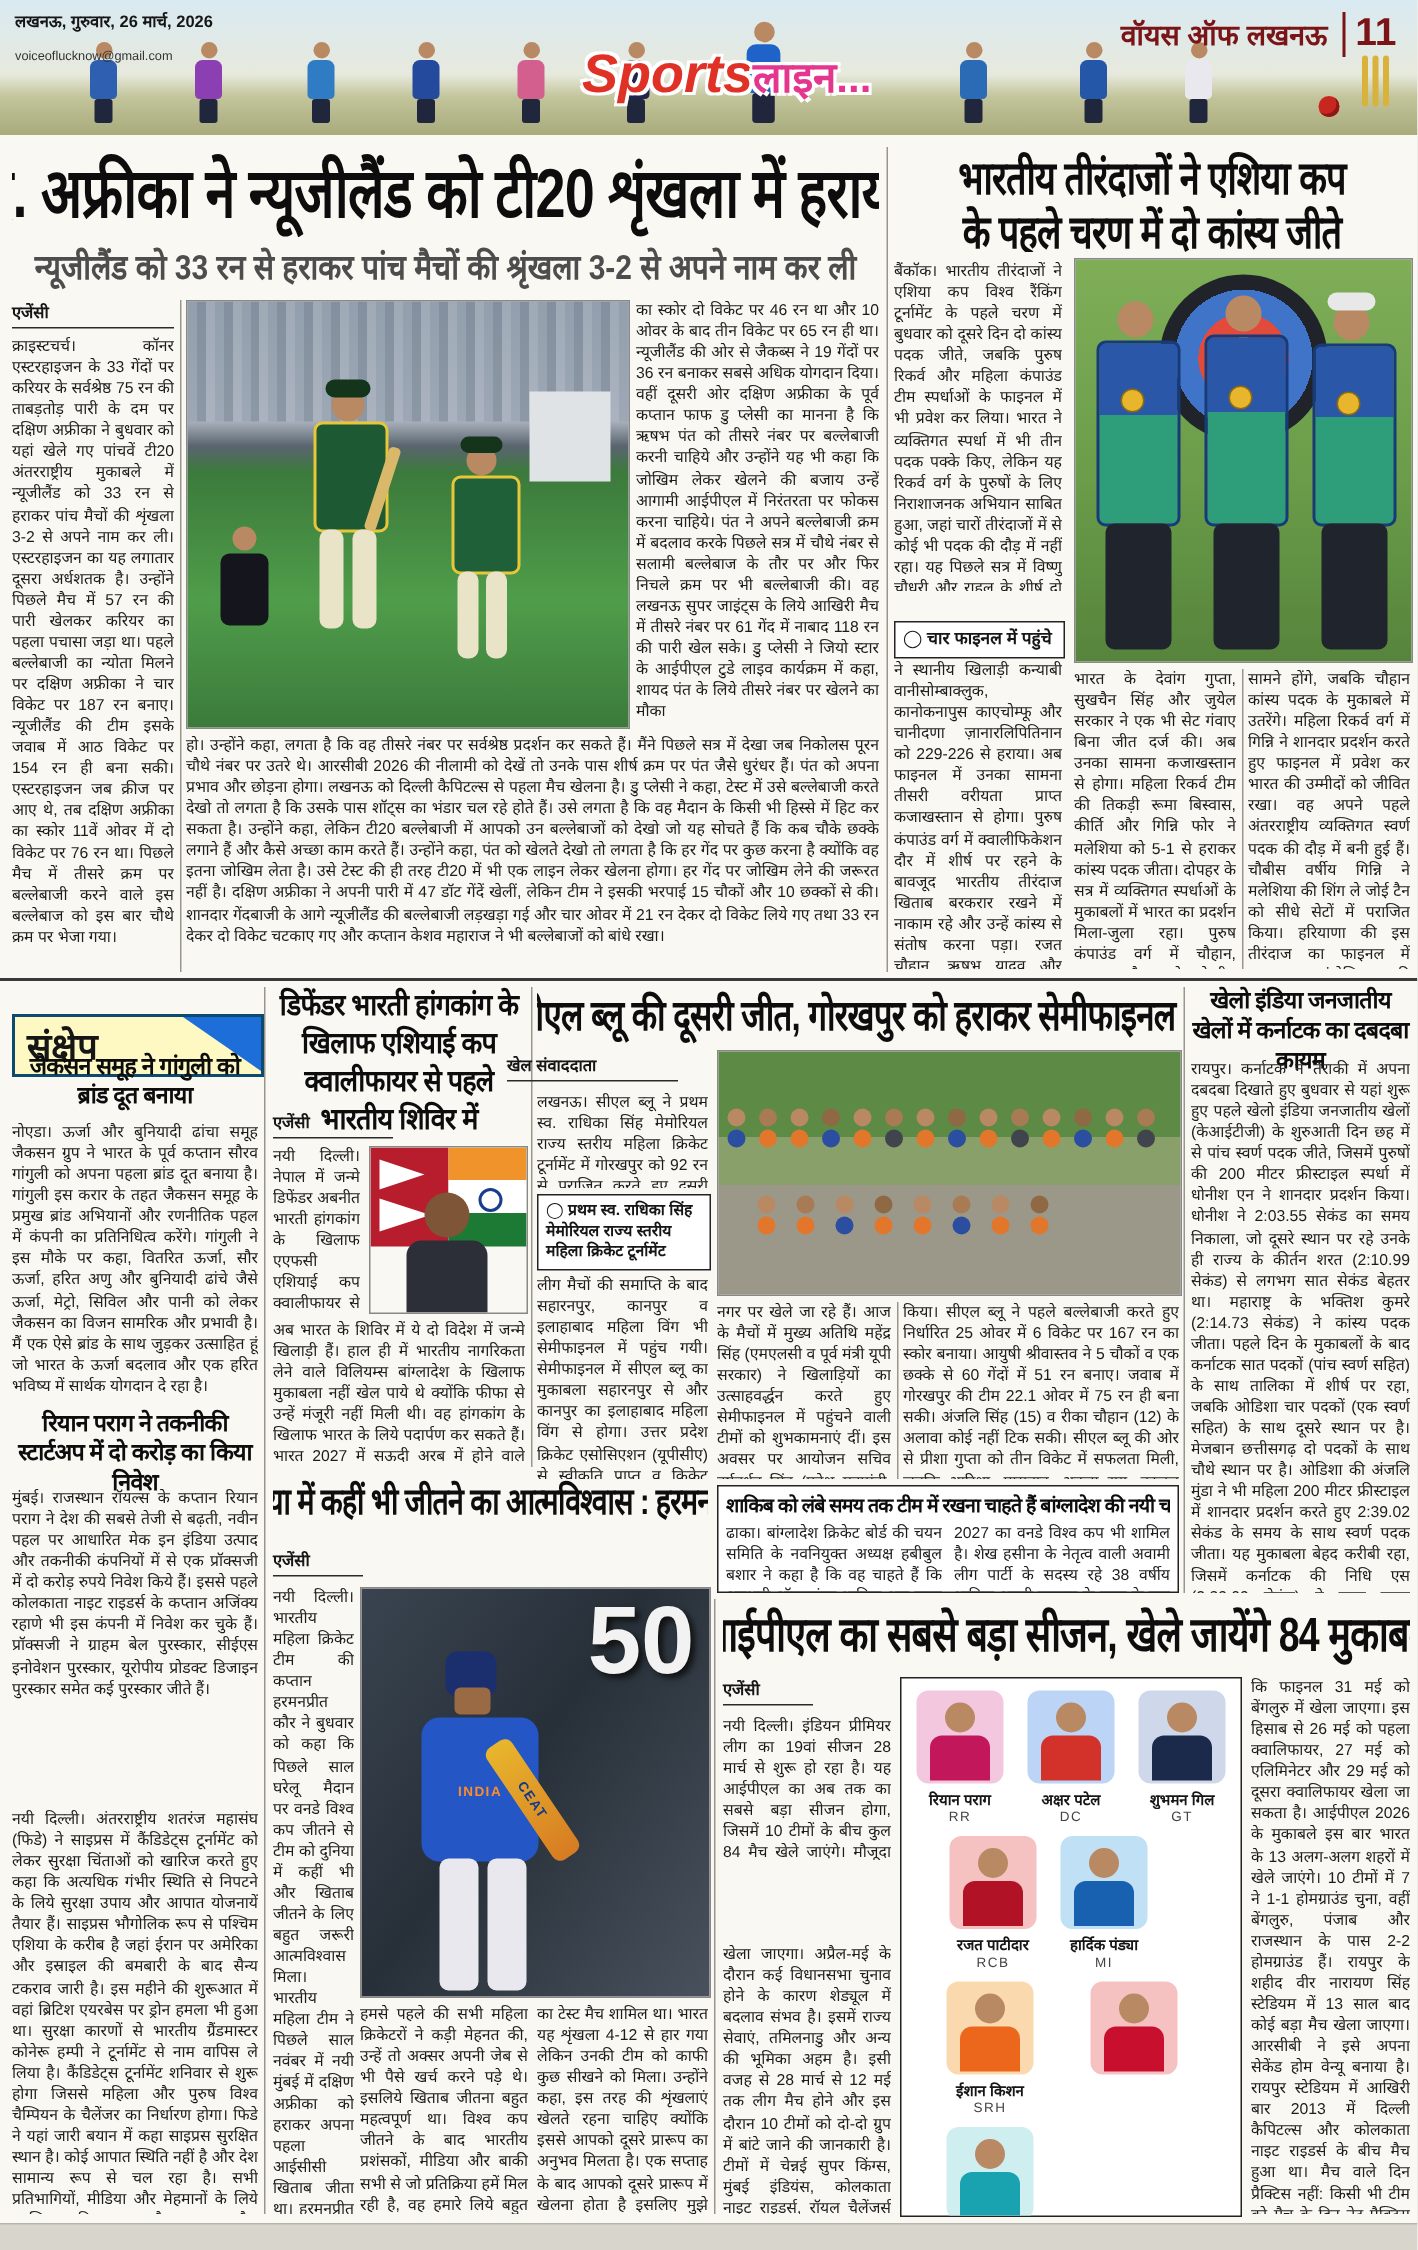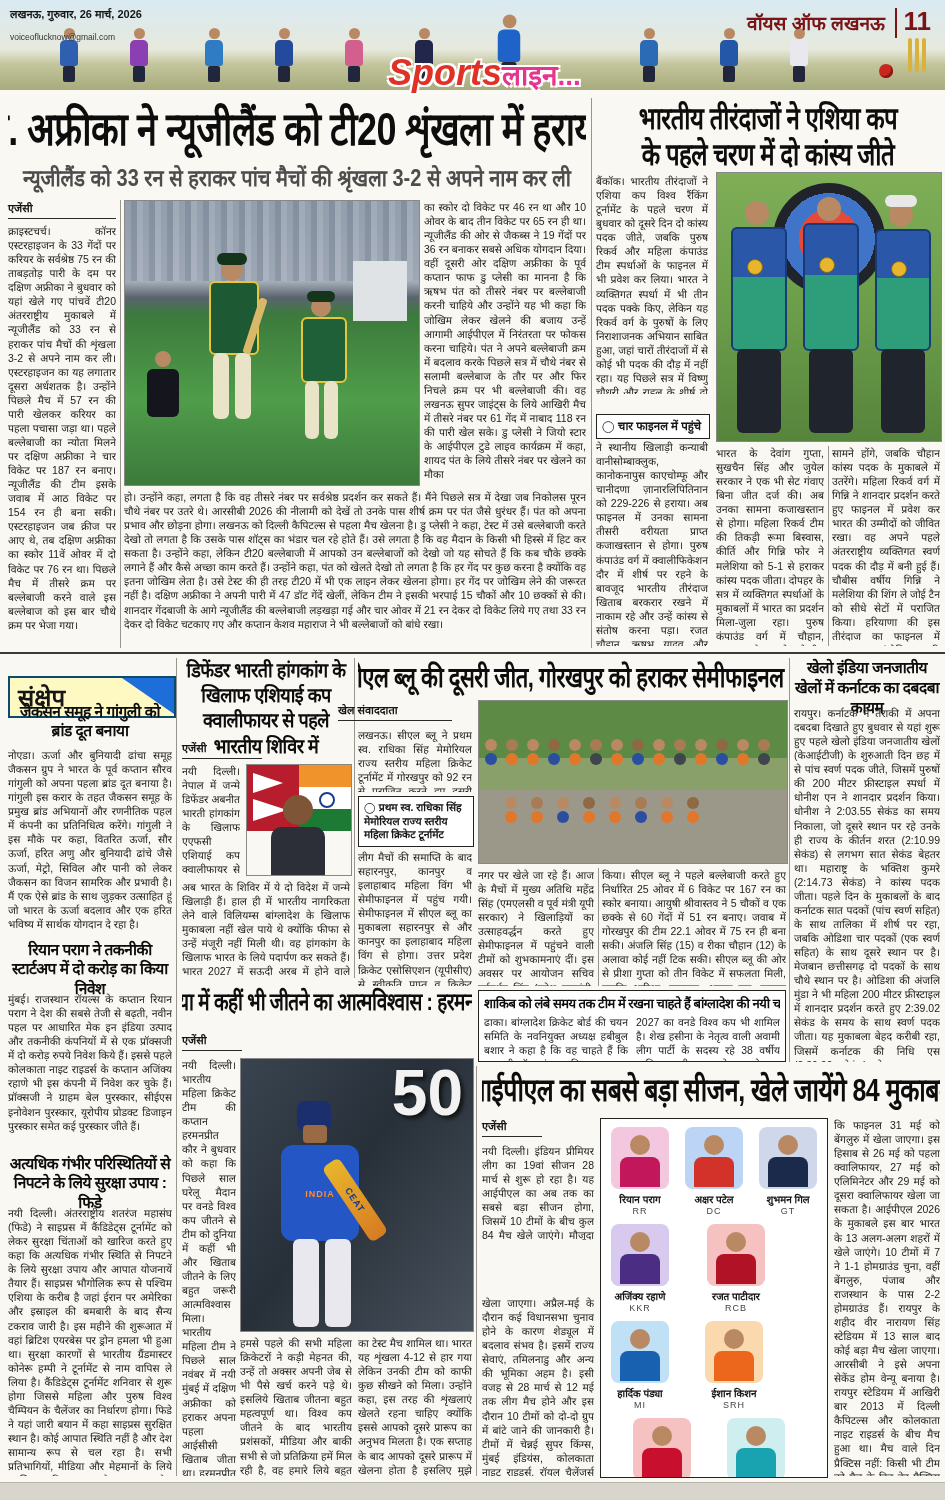--- a/index.html
+++ b/index.html
@@ -107,21 +107,21 @@
     <div class="abs ball" style="right:52px;bottom:12px"></div>
   </div>
 
   <div class="abs" style="left:10px;top:6px;font-size:11px;font-weight:800">लखनऊ, गुरुवार, 26 मार्च, 2026</div>
   <div class="abs" style="left:10px;top:32px;font-size:8.5px;color:#333">voiceoflucknow@gmail.com</div>
 
   <div class="abs" style="right:60px;top:10px;font-size:19px;font-weight:900;color:#7a1416">वॉयस ऑफ लखनऊ</div>
   <div class="abs" style="right:48px;top:8px;width:2px;height:30px;background:#7a1416"></div>
   <div class="abs" style="right:14px;top:6px;font-size:26px;font-weight:900;color:#7a1416">11</div>
 
-  <div class="abs" style="left:388px;top:52px;z-index:5">
+  <div class="abs" style="left:388px;top:28px;z-index:5">
     <span style="font-size:36px;font-weight:900;font-style:italic;color:#e03127;text-shadow:-2px -2px 0 #fff,2px -2px 0 #fff,-2px 2px 0 #fff,2px 2px 0 #fff">Sports</span><span style="font-size:28px;font-weight:900;color:#e5368f;text-shadow:-2px -2px 0 #fff,2px -2px 0 #fff,-2px 2px 0 #fff,2px 2px 0 #fff">लाइन...</span>
   </div>
 
   <div class="abs nowrapc" style="left:8px;top:96px;width:578px;height:62px">
     <div class="hl scaley" style="font-size:36px">द. अफ्रीका ने न्यूजीलैंड को टी20 शृंखला में हराया</div>
   </div>
   <div class="abs nowrapc" style="left:8px;top:162px;width:578px;height:32px">
     <div style="font-size:20px;font-weight:800;color:#4d4d4d;transform:scaleY(1.15);transform-origin:top center">न्यूजीलैंड को 33 रन से हराकर पांच मैचों की श्रृंखला 3-2 से अपने नाम कर ली</div>
   </div>
 
@@ -203,21 +203,20 @@
   <div class="hrule" style="left:0;top:652px;width:945px"></div>
 
   <div class="abs" style="left:8px;top:676px;width:164px;height:38px;border:2px solid #0c4a6e;background:#fef9c3;overflow:hidden">
     <div style="font-size:24px;font-weight:900;padding:2px 8px">संक्षेप</div>
     <div class="abs" style="right:0;top:0;width:0;height:0;border-top:36px solid #1d6ed8;border-left:52px solid transparent"></div>
   </div>
   <div class="abs hl" style="left:8px;top:702px;width:164px;font-size:15.5px;text-align:center;line-height:1.25">जैकसन समूह ने गांगुली को ब्रांड दूत बनाया</div>
   <div class="abs b" style="left:8px;top:748px;width:164px;height:186px">नोएडा। ऊर्जा और बुनियादी ढांचा समूह जैकसन ग्रुप ने भारत के पूर्व कप्तान सौरव गांगुली को अपना पहला ब्रांड दूत बनाया है। गांगुली इस करार के तहत जैकसन समूह के प्रमुख ब्रांड अभियानों और रणनीतिक पहल में कंपनी का प्रतिनिधित्व करेंगे। गांगुली ने इस मौके पर कहा, वितरित ऊर्जा, सौर ऊर्जा, हरित अणु और बुनियादी ढांचे जैसे ऊर्जा, मेट्रो, सिविल और पानी को लेकर जैकसन का विजन सामरिक और प्रभावी है। मैं एक ऐसे ब्रांड के साथ जुड़कर उत्साहित हूं जो भारत के ऊर्जा बदलाव और एक हरित भविष्य में सार्थक योगदान दे रहा है।</div>
   <div class="abs hl" style="left:8px;top:940px;width:164px;font-size:15.5px;text-align:center;line-height:1.25">रियान पराग ने तकनीकी स्टार्टअप में दो करोड़ का किया निवेश</div>
   <div class="abs b" style="left:8px;top:992px;width:164px;height:156px">मुंबई। राजस्थान रॉयल्स के कप्तान रियान पराग ने देश की सबसे तेजी से बढ़ती, नवीन पहल पर आधारित मेक इन इंडिया उत्पाद और तकनीकी कंपनियों में से एक प्रॉक्सजी में दो करोड़ रुपये निवेश किये हैं। इससे पहले कोलकाता नाइट राइडर्स के कप्तान अजिंक्य रहाणे भी इस कंपनी में निवेश कर चुके हैं। प्रॉक्सजी ने ग्राहम बेल पुरस्कार, सीईएस इनोवेशन पुरस्कार, यूरोपीय प्रोडक्ट डिजाइन पुरस्कार समेत कई पुरस्कार जीते हैं।</div>
-  <div class="abs hl" style="left:8px;top:1154px;width:164px;font-size:15.5px;text-align:center;line-height:1.25">अत्यधिक गंभीर परिस्थितियों से निपटने के लिये सुरक्षा उपाय : फिडे</div>
   <div class="abs b" style="left:8px;top:1206px;width:164px;height:270px">नयी दिल्ली। अंतरराष्ट्रीय शतरंज महासंघ (फिडे) ने साइप्रस में कैंडिडेट्स टूर्नामेंट को लेकर सुरक्षा चिंताओं को खारिज करते हुए कहा कि अत्यधिक गंभीर स्थिति से निपटने के लिये सुरक्षा उपाय और आपात योजनायें तैयार हैं। साइप्रस भौगोलिक रूप से पश्चिम एशिया के करीब है जहां ईरान पर अमेरिका और इस्राइल की बमबारी के बाद सैन्य टकराव जारी है। इस महीने की शुरूआत में वहां ब्रिटिश एयरबेस पर ड्रोन हमला भी हुआ था। सुरक्षा कारणों से भारतीय ग्रैंडमास्टर कोनेरू हम्पी ने टूर्नामेंट से नाम वापिस ले लिया है। कैंडिडेट्स टूर्नामेंट शनिवार से शुरू होगा जिससे महिला और पुरुष विश्व चैम्पियन के चैलेंजर का निर्धारण होगा। फिडे ने यहां जारी बयान में कहा साइप्रस सुरक्षित स्थान है। कोई आपात स्थिति नहीं है और देश सामान्य रूप से चल रहा है। सभी प्रतिभागियों, मीडिया और मेहमानों के लिये सुरक्षित, सुविधाजनक और अच्छा माहौल सुनिश्चित करने के सारे उपाय किये गए हैं।</div>
 
   <div class="vrule" style="left:176px;top:658px;height:818px"></div>
 
   <div class="abs hl" style="left:182px;top:658px;width:168px;font-size:18px;line-height:1.28;text-align:center;transform:scaleY(1.1);transform-origin:top center">डिफेंडर भारती हांगकांग के खिलाफ एशियाई कप क्वालीफायर से पहले भारतीय शिविर में</div>
   <div class="abs byline" style="left:182px;top:740px;width:80px">एजेंसी</div>
   <div class="abs b" style="left:182px;top:764px;width:58px;height:110px">नयी दिल्ली। नेपाल में जन्मे डिफेंडर अबनीत भारती हांगकांग के खिलाफ एएफसी एशियाई कप क्वालीफायर से पहले भारतीय पुरुष टीम के कोच्चि में चल रहे शिविर में जुड़ गए हैं। इससे पहले इसी मुकाबले के लिये ऑस्ट्रेलिया में जन्मे रियान विलियम्स को टीम में शामिल किया गया था।</div>
   <div class="abs ph" style="left:246px;top:764px;width:104px;height:110px">
     <div class="abs" style="left:0;top:0;width:52px;height:66px;background:#b81d2e">
       <div class="abs" style="left:6px;top:8px;width:0;height:0;border-left:30px solid #fff;border-top:10px solid transparent;border-bottom:10px solid transparent"></div>
@@ -339,28 +338,20 @@
       <div class="pteam">DC</div>
     </div>
     <div class="pcard gt">
       <div class="av">
           <div class="hd"></div>
           <div class="sh"></div>
         </div>
       <div class="pname">शुभमन गिल</div>
       <div class="pteam">GT</div>
     </div>
-    <div class="pcard kkr">
-      <div class="av">
-          <div class="hd"></div>
-          <div class="sh"></div>
-        </div>
-      <div class="pname">अजिंक्य रहाणे</div>
-      <div class="pteam">KKR</div>
-    </div>
     <div class="pcard rcb" style="margin-left:24px">
       <div class="av">
           <div class="hd"></div>
           <div class="sh"></div>
         </div>
       <div class="pname">रजत पाटीदार</div>
       <div class="pteam">RCB</div>
     </div>
     <div class="pcard mi">
       <div class="av">

